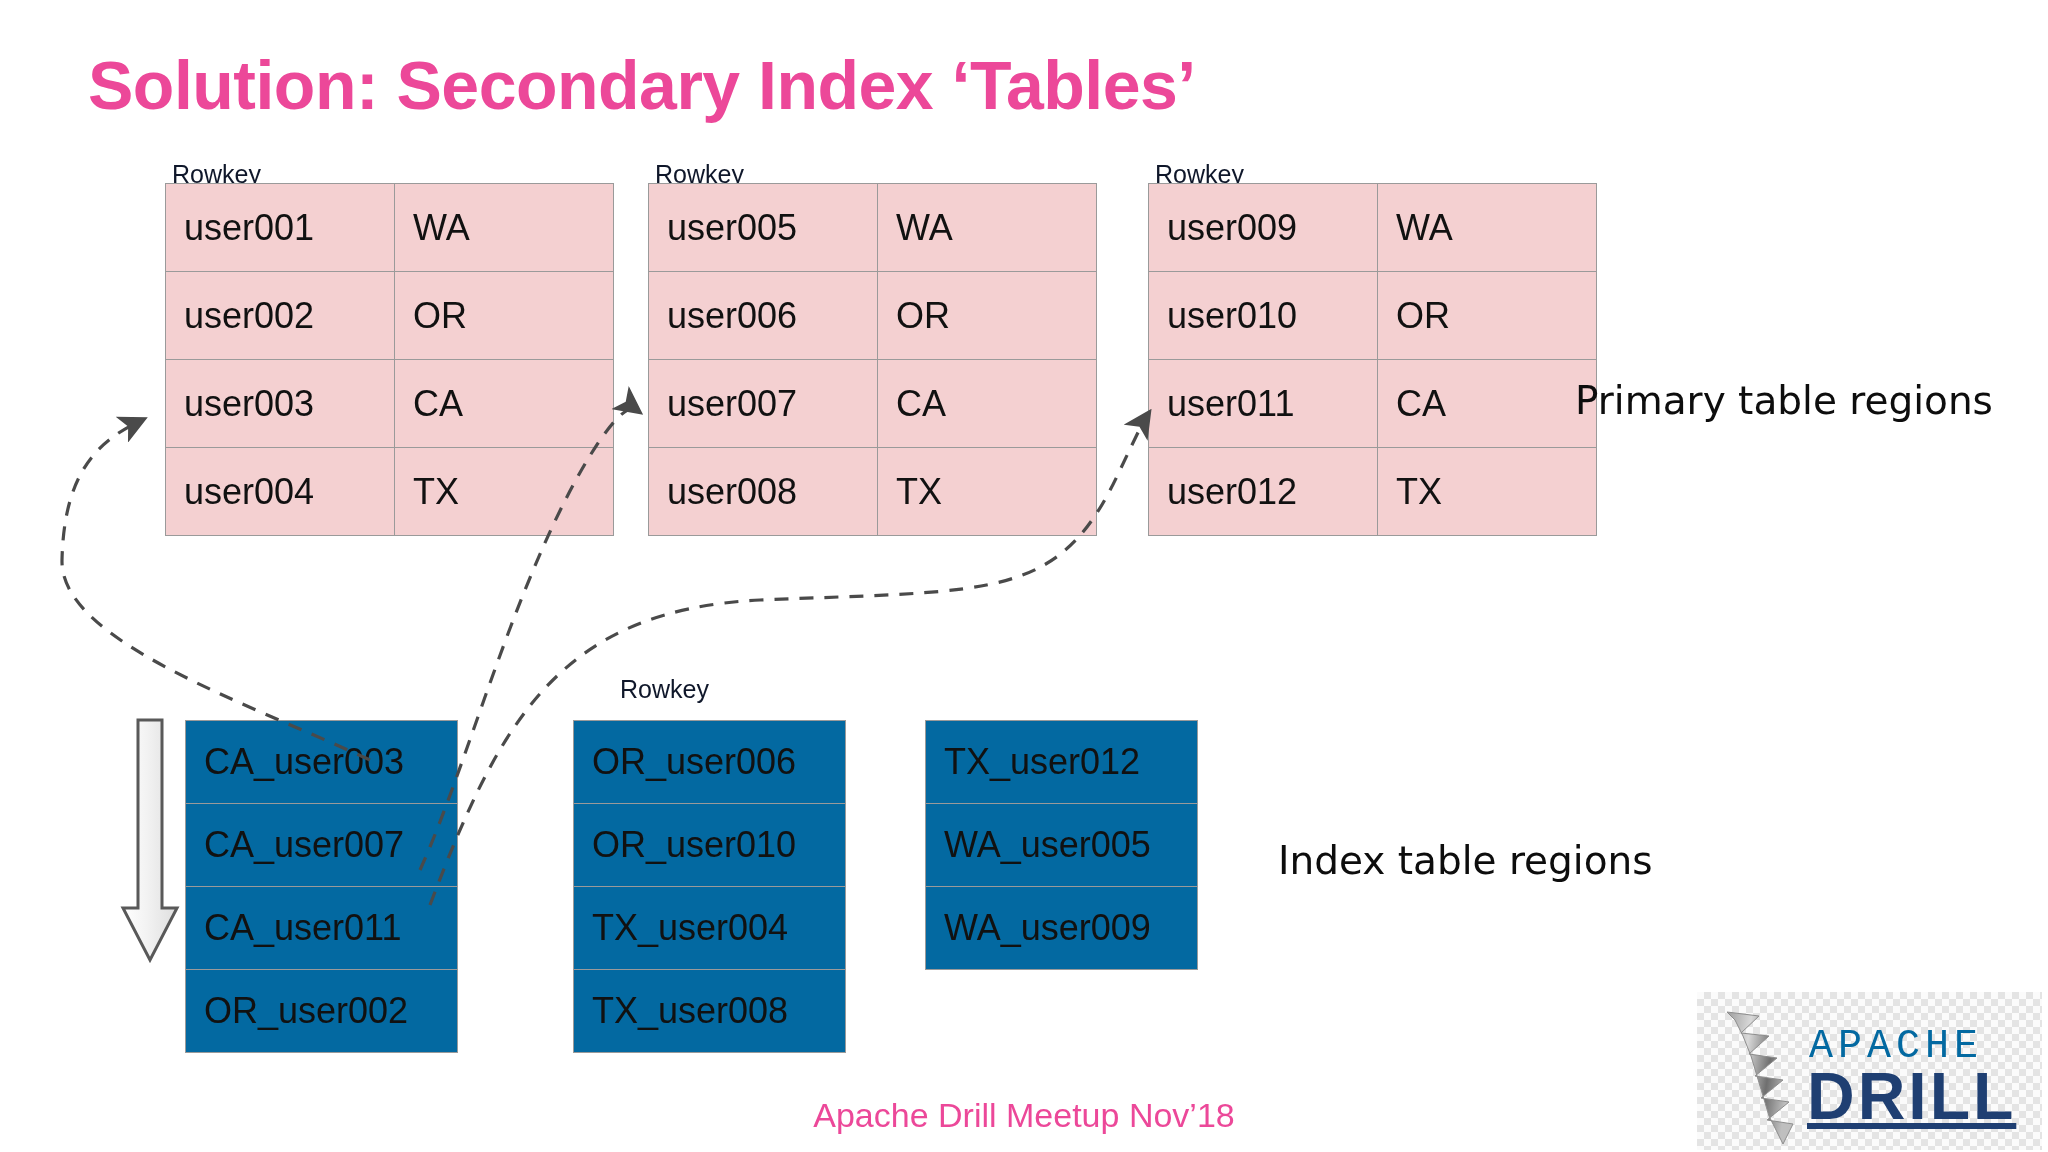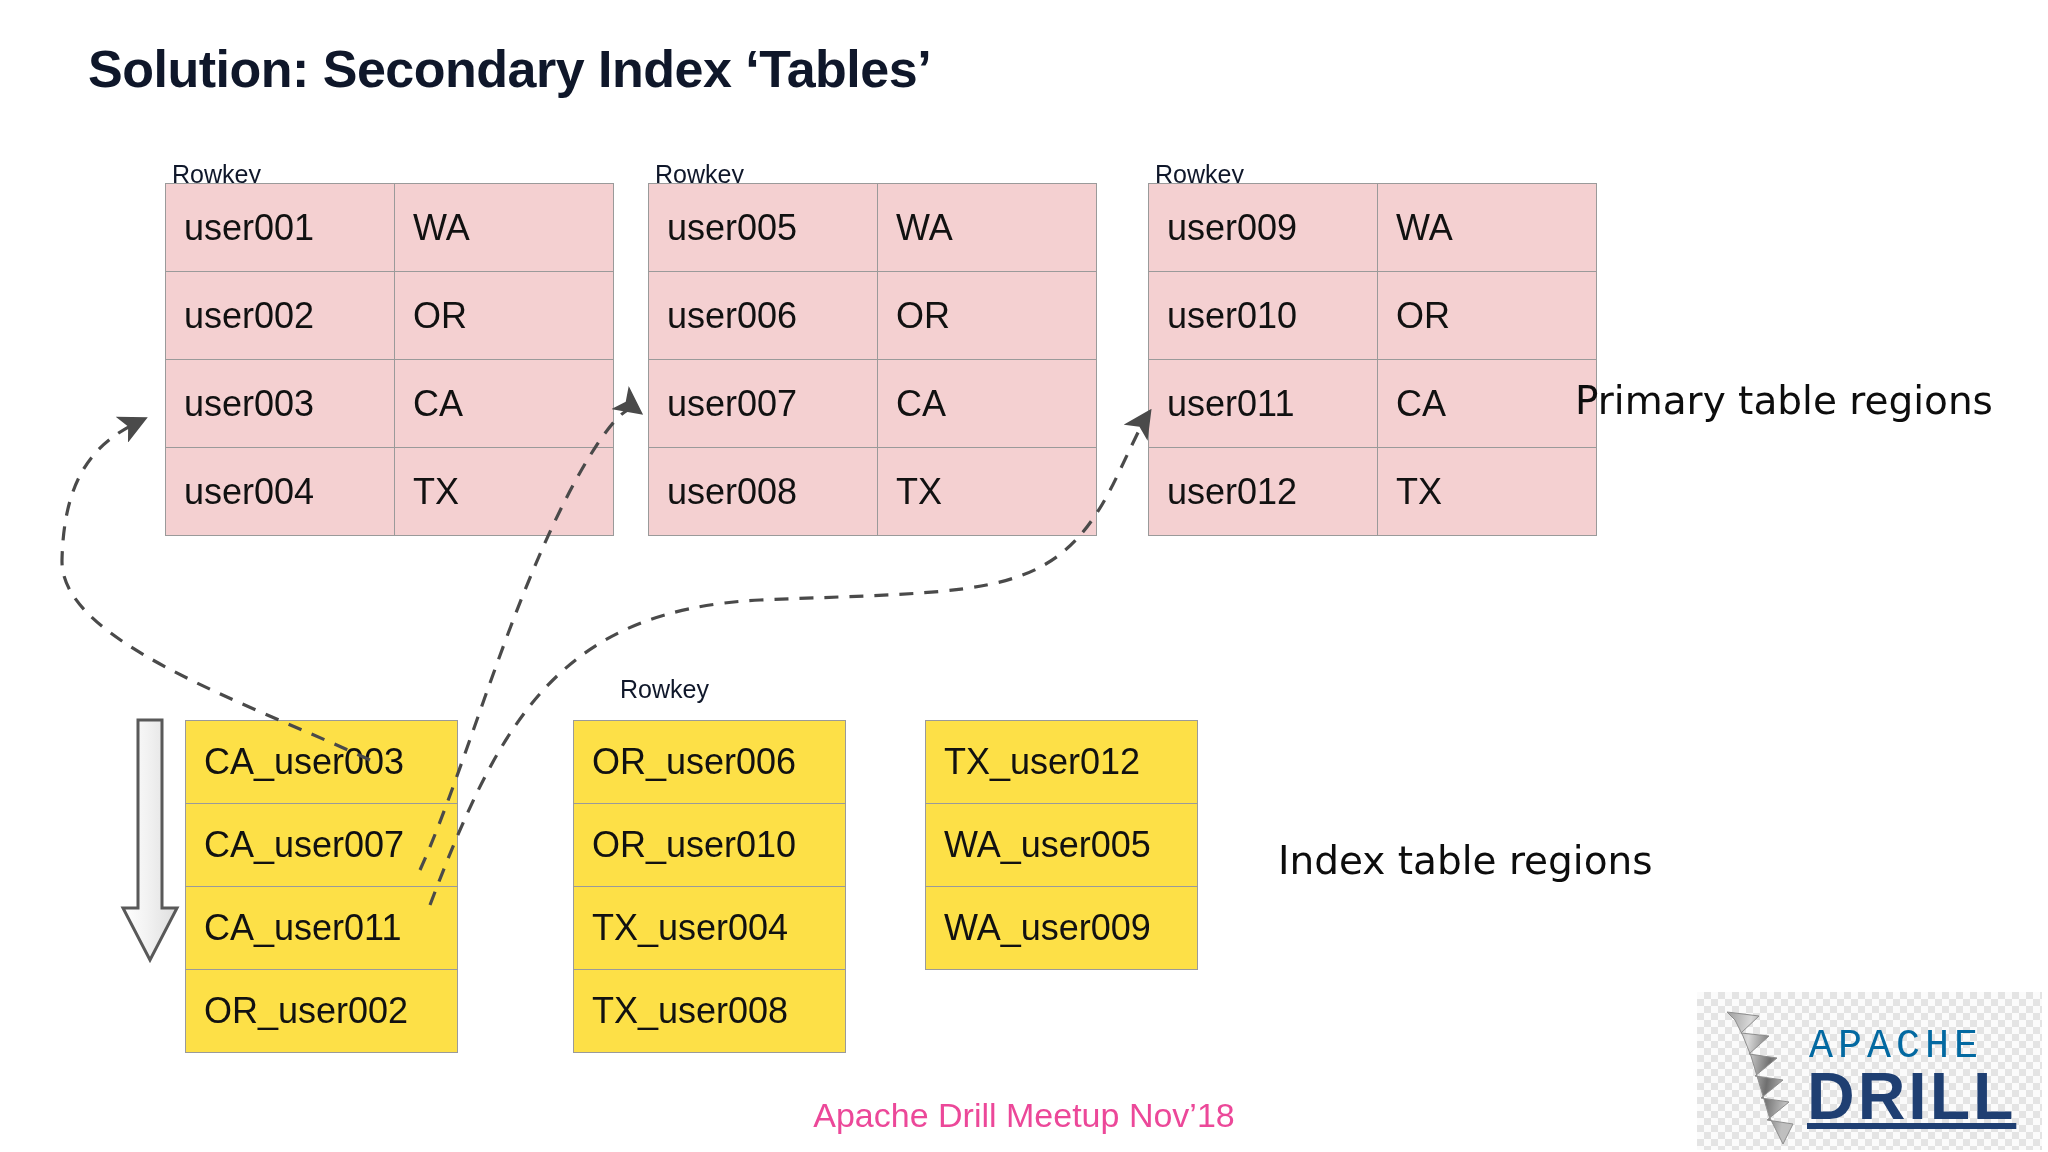--- a/index.html
+++ b/index.html
@@ -13,25 +13,25 @@
     height: 1152px;
     background: #ffffff;
     overflow: hidden;
     font-family: "Liberation Sans", sans-serif;
   }
 
   
   #slide-title {
     position: absolute;
     left: 88px;
-    top: 42px;
-    font-family: "Liberation Sans", sans-serif;
-    font-size: 52px;
+    top: 50px;
+    font-family: "Liberation Sans", sans-serif;
+    font-size: 68px;
     font-weight: bold;
-    color: #0f172a;
+    color: #ec4899;
     letter-spacing: -0.5px;
     white-space: nowrap;
     line-height: 1.05;
   }
 
   
   .rowkey-label {
     position: absolute;
     font-family: "Liberation Sans", sans-serif;
     font-size: 25px;
@@ -58,21 +58,21 @@
   
   .primary-table td {
     background: #f4d0d1;
     height: 87px;
   }
   .primary-table .col-key { width: 210px; }
   .primary-table .col-val { width: 200px; }
 
   
   .index-table td {
-    background: #fde047;
+    background: #0369a1;
     height: 82px;
     width: 253px;
   }
 
   
   .side-label {
     position: absolute;
     font-family: "DejaVu Sans", sans-serif;
     font-size: 39px;
     color: #0d0d0d;

